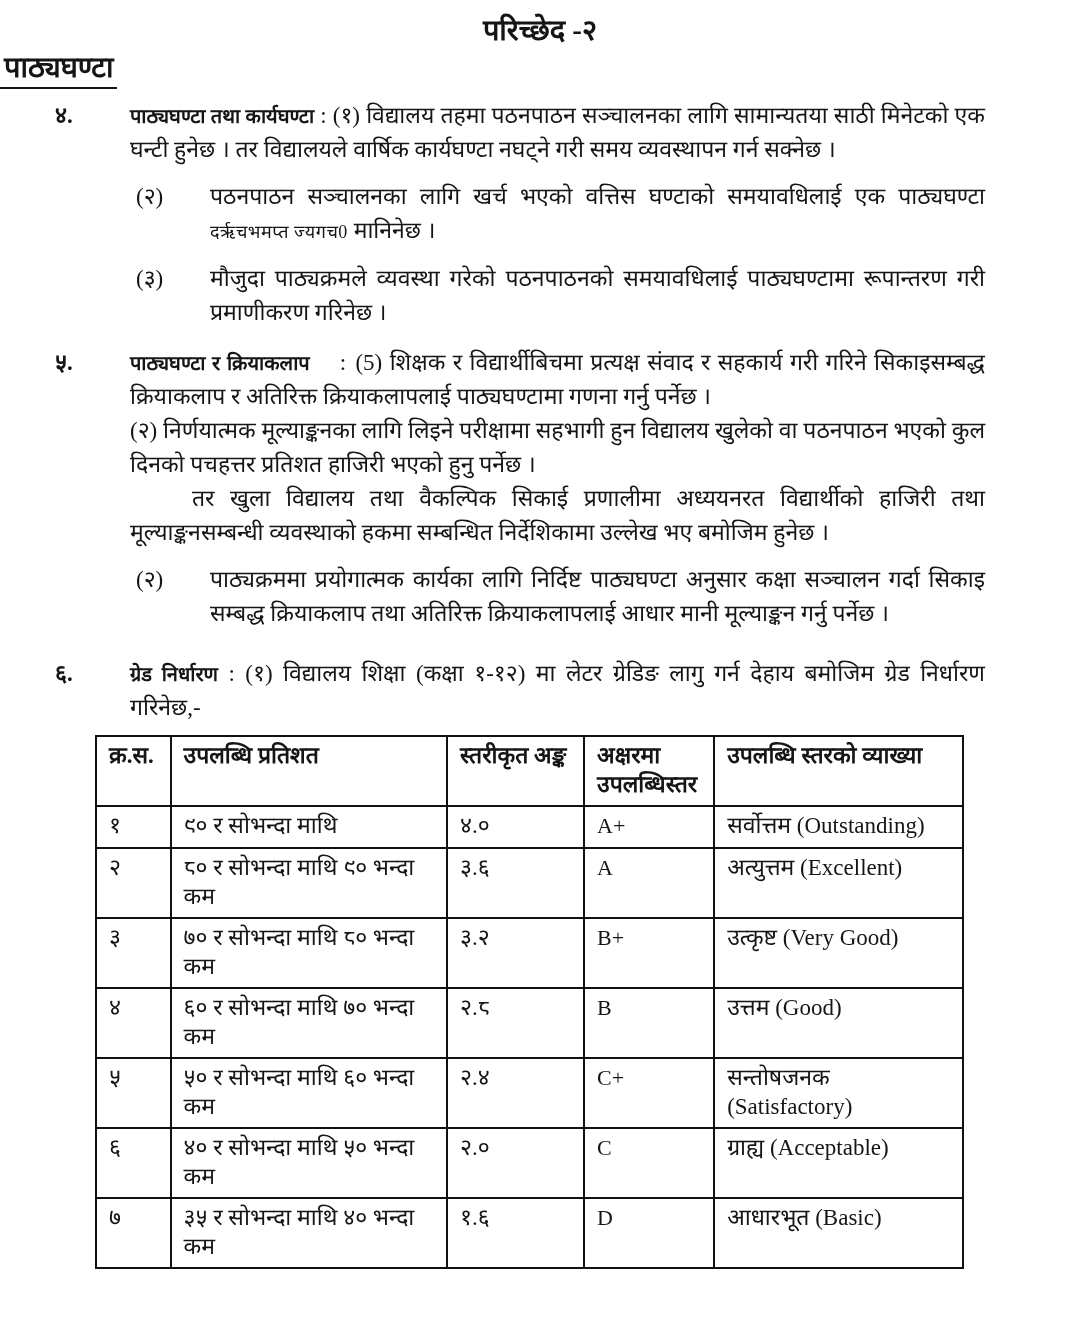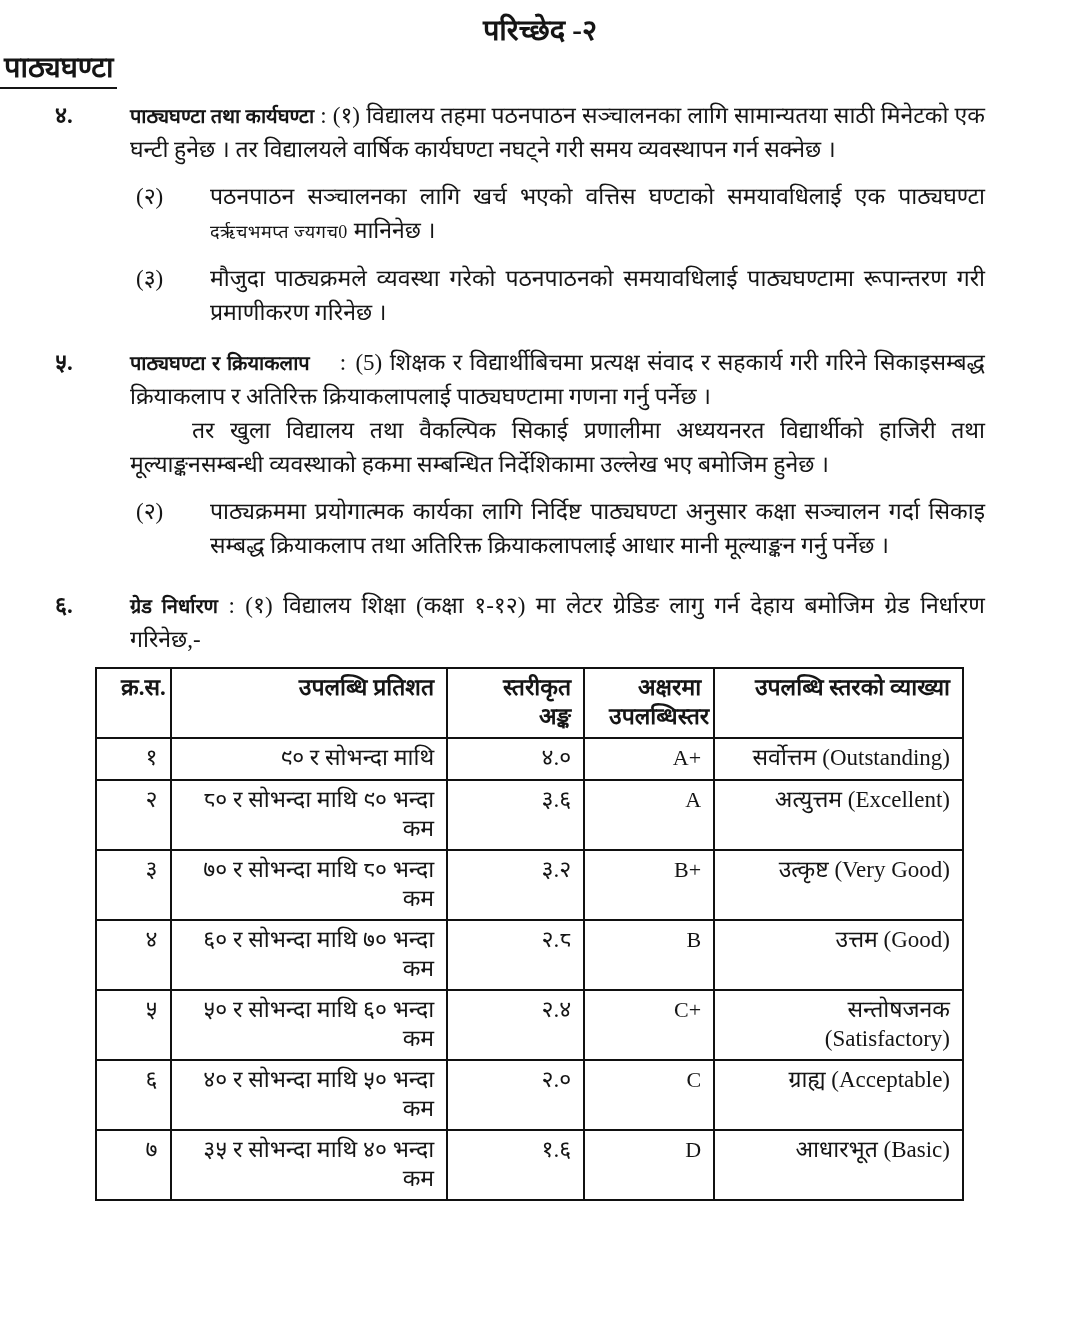--- a/index.html
+++ b/index.html
@@ -61,23 +61,23 @@
   
   table.grading{
     border-collapse:collapse;
     margin:10px 0 0 95px;
     width:869px;
     table-layout:fixed;
     font-size:23px;
   }
   table.grading th,table.grading td{
     border:2.5px solid #111;
-    padding:4px 12px 6px 24px;
+    padding:4px 12px 6px 12px;
     vertical-align:top;
-    text-align:right;
+    text-align:left;
     line-height:29px;
     overflow:hidden;
   }
   table.grading th{font-weight:bold;}
   col.c-sn{width:8.6%;}
   col.c-range{width:31.9%;}
   col.c-gpa{width:15.8%;}
   col.c-letter{width:15.0%;}
   col.c-desc{width:28.7%;}
   td.range-cell{text-align:justify;}
@@ -117,20 +117,21 @@
     </div>
   </div>
 
   <div class="spacer-md"></div>
 
   <div class="sec">
     <div class="sec-num">५.</div>
     <div class="sec-body">
       <p class="j"><span class="bold-head">पाठ्यघण्टा र क्रियाकलाप</span><span class="gap-colon">: </span><span>(5) शिक्षक र विद्यार्थीबिचमा प्रत्यक्ष संवाद र सहकार्य गरी गरिने सिकाइसम्बद्ध क्रियाकलाप र अतिरिक्त क्रियाकलापलाई पाठ्यघण्टामा गणना गर्नु पर्नेछ ।</span></p>
 
+      <p class="j para-block">(२) निर्णयात्मक मूल्याङ्कनका लागि लिइने परीक्षामा सहभागी हुन विद्यालय खुलेको वा पठनपाठन भएको कुल दिनको पचहत्तर प्रतिशत हाजिरी भएको हुनु पर्नेछ ।</p>
 
       <p class="j proviso">तर खुला विद्यालय तथा वैकल्पिक सिकाई प्रणालीमा अध्ययनरत विद्यार्थीको हाजिरी तथा मूल्याङ्कनसम्बन्धी व्यवस्थाको हकमा सम्बन्धित निर्देशिकामा उल्लेख भए बमोजिम हुनेछ ।</p>
 
       <div class="sub">
         <div class="sub-num">(२)</div>
         <p class="j sub-body">पाठ्यक्रममा प्रयोगात्मक कार्यका लागि निर्दिष्ट पाठ्यघण्टा अनुसार कक्षा सञ्चालन गर्दा सिकाइ सम्बद्ध क्रियाकलाप तथा अतिरिक्त क्रियाकलापलाई आधार मानी मूल्याङ्कन गर्नु पर्नेछ ।</p>
       </div>
     </div>
   </div>
 

